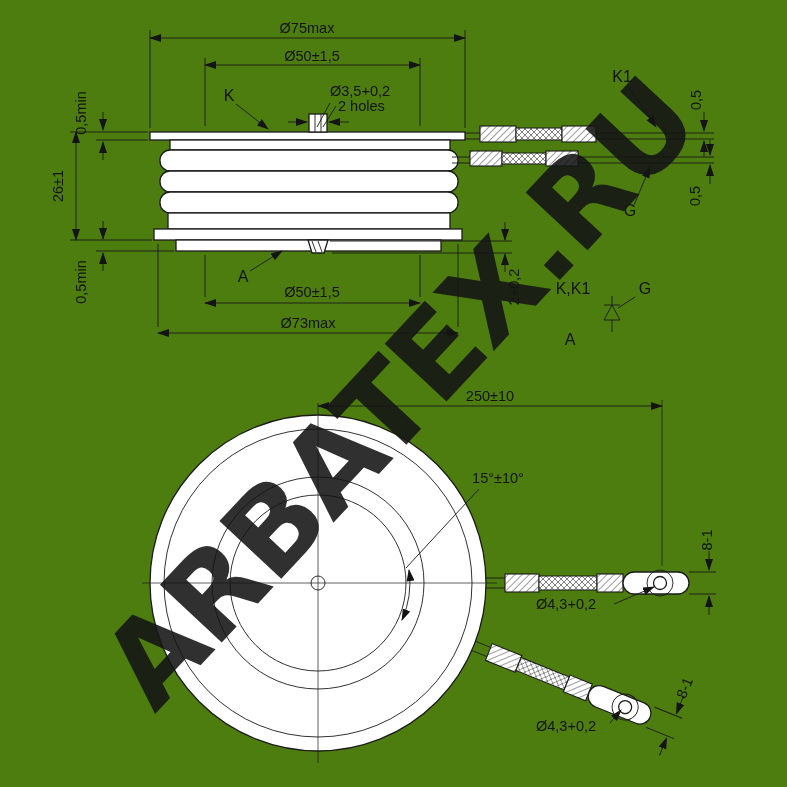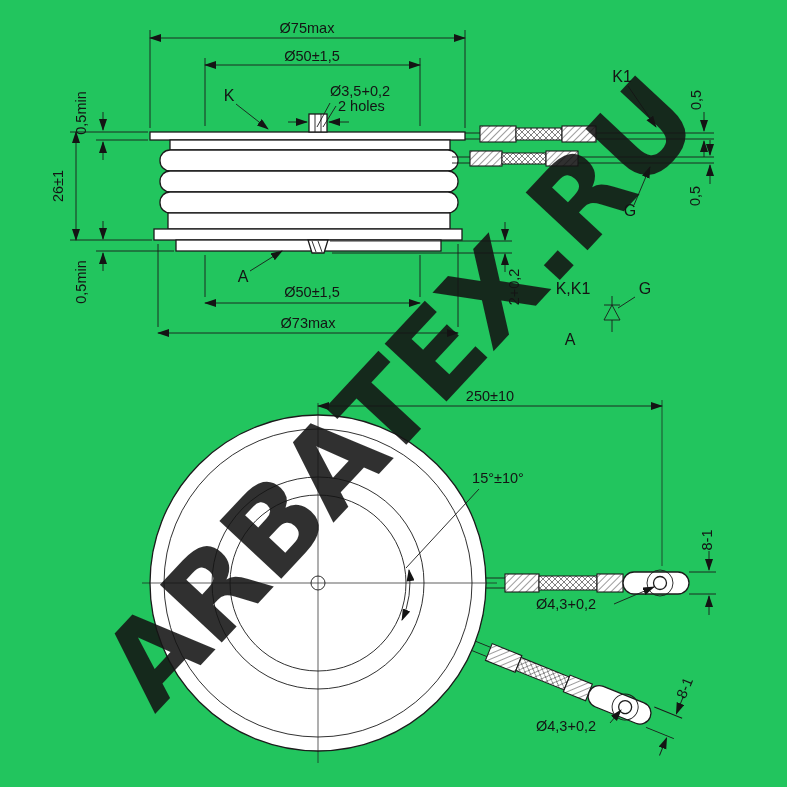--- a/index.html
+++ b/index.html
@@ -1,16 +1,16 @@
 <!DOCTYPE html>
 <html><head>
 <meta charset="utf-8">
 <style>
   html,body{margin:0;padding:0;background:#ffffff;}
-  .page{position:relative;width:787px;height:787px;background:#22c55e;overflow:hidden;
+  .page{position:relative;width:787px;height:787px;background:#4d7c0f;overflow:hidden;
         font-family:"Liberation Sans","DejaVu Sans",sans-serif;}
   svg{position:absolute;left:0;top:0;}
   svg text{font-family:"Liberation Sans","DejaVu Sans",sans-serif;font-size:14.5px;fill:#141414;}
   svg text.lbl{font-size:16px;}
   .outline{fill:#ffffff;stroke:#1b1b1b;stroke-width:1.3;}
   .thin{fill:none;stroke:#1b1b1b;stroke-width:0.9;}
   .dim{fill:none;stroke:#1b1b1b;stroke-width:0.9;}
   .center{fill:none;stroke:#1b1b1b;stroke-width:0.7;}
   .hatchfill{fill:url(#hatch);stroke:#1b1b1b;stroke-width:1.1;}
   .braidfill{fill:url(#braid);stroke:#1b1b1b;stroke-width:1;}

